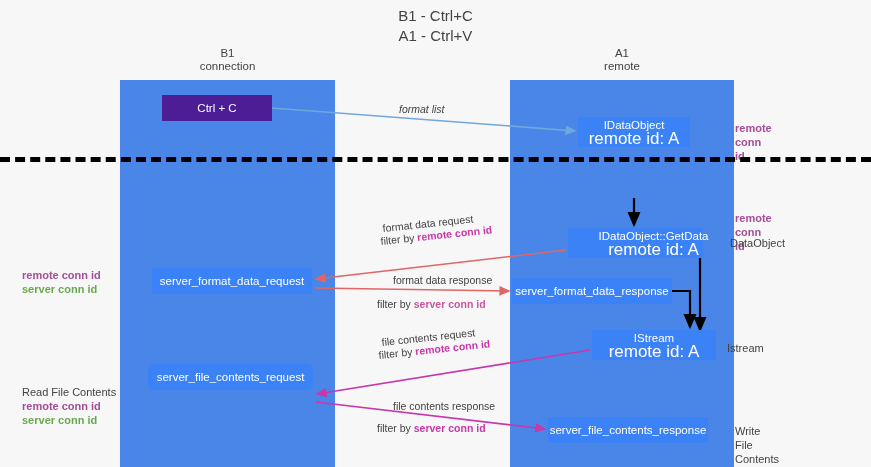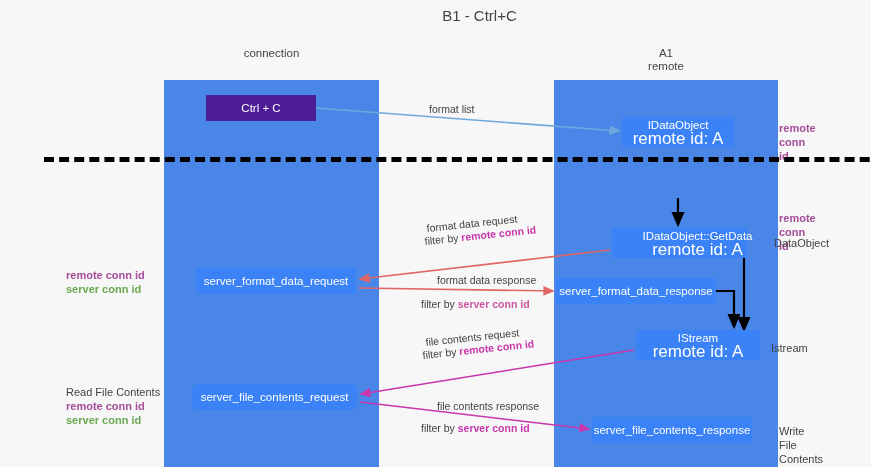--- a/index.html
+++ b/index.html
@@ -2,21 +2,21 @@
 <html><head>
 <meta charset="utf-8">
 <style>
   html,body{margin:0;padding:0;}
   body{
     width:871px;height:467px;
     background:#f7f7f7;
     font-family:"Liberation Sans",sans-serif;
     overflow:hidden;
   }
-  #stage{position:relative;width:703px;height:467px;margin-left:44px;}
+  #stage{position:relative;width:703px;height:467px;}
 
   
   .lane{position:absolute;background:#4a86e8;}
   #lane-b1{left:120px;top:80px;width:215px;height:387px;}
   #lane-a1{left:510px;top:80px;width:224px;height:387px;}
 
   
   .lane-header{
     position:absolute;text-align:center;
     font-size:11.5px;color:#434343;line-height:13px;
@@ -42,21 +42,21 @@
   .green{background:#4c1d95;}
   .orange{background:#3b82f6;}
 
   #n-ctrlc      {left:162px;top:95px;  width:110px;height:26px;}
   #n-idataobject{left:578px;top:117px; width:112px;height:30px;}
   #n-ctrlv      {left:578px;top:172px; width:112px;height:26px;}
   #n-getdata    {left:568px;top:228px; width:135px;height:30px;padding-left:36px;}
   #n-sfdreq     {left:152px;top:268px; width:160px;height:26px;}
   #n-sfdres     {left:512px;top:278px; width:160px;height:26px;}
   #n-istream    {left:592px;top:330px; width:124px;height:30px;}
-  #n-sfcreq     {left:148px;top:384px; width:165px;height:26px;border-radius:6px;}
+  #n-sfcreq     {left:148px;top:364px; width:165px;height:26px;border-radius:6px;}
   #n-sfcres     {left:548px;top:417px; width:160px;height:26px;}
 
   
   .side{position:absolute;font-size:11px;line-height:14px;}
   .purple{color:#a64d9a;font-weight:bold;}
   .green-t{color:#6aa84f;font-weight:bold;}
   .plain{color:#434343;}
 
   #sa-remote1{left:735px;top:121px;}
   #sa-remote2{left:735px;top:211px;}
@@ -66,21 +66,21 @@
 
   #sa-left1{left:22px;top:268px;text-align:left;}
   #sa-left2{left:22px;top:385px;text-align:left;}
 
   
   .elabel{position:absolute;font-size:10.5px;color:#434343;line-height:13px;white-space:nowrap;z-index:7;}
   .elabel b{font-weight:bold;}
   .c-magenta{color:#c837ab;}
   .c-pink{color:#c9569e;}
 
-  #el-formatlist{left:385px;top:103px;}
+  #el-formatlist{left:399px;top:103px;font-style:italic;}
   #el-fdreq{left:382px;top:222px;transform:rotate(-6deg);transform-origin:left top;}
   #el-fdreq2{left:380px;top:235px;transform:rotate(-6deg);transform-origin:left top;}
   #el-fdres{left:393px;top:274px;}
   #el-fdres2{left:377px;top:298px;}
   #el-fcreq{left:381px;top:336px;transform:rotate(-6deg);transform-origin:left top;}
   #el-fcreq2{left:378px;top:349px;transform:rotate(-6deg);transform-origin:left top;}
   #el-fcres{left:393px;top:400px;}
   #el-fcres2{left:377px;top:422px;}
 
   
@@ -88,23 +88,25 @@
   #dashline{position:absolute;left:0;top:157px;width:871px;height:0;
     border-top:5px dashed #000000;z-index:8;}
 </style>
 </head>
 <body>
 
 <div id="stage">
 
   <div id="title">
     <div>B1 - Ctrl+C</div>
+    <div>A1 - Ctrl+V</div>
   </div>
 
   <div class="lane-header" id="hdr-b1">
+    <div>B1</div>
     <div>connection</div>
   </div>
   <div class="lane-header" id="hdr-a1">
     <div>A1</div>
     <div>remote</div>
   </div>
 
   <div class="lane" id="lane-b1"></div>
   <div class="lane" id="lane-a1"></div>
 

